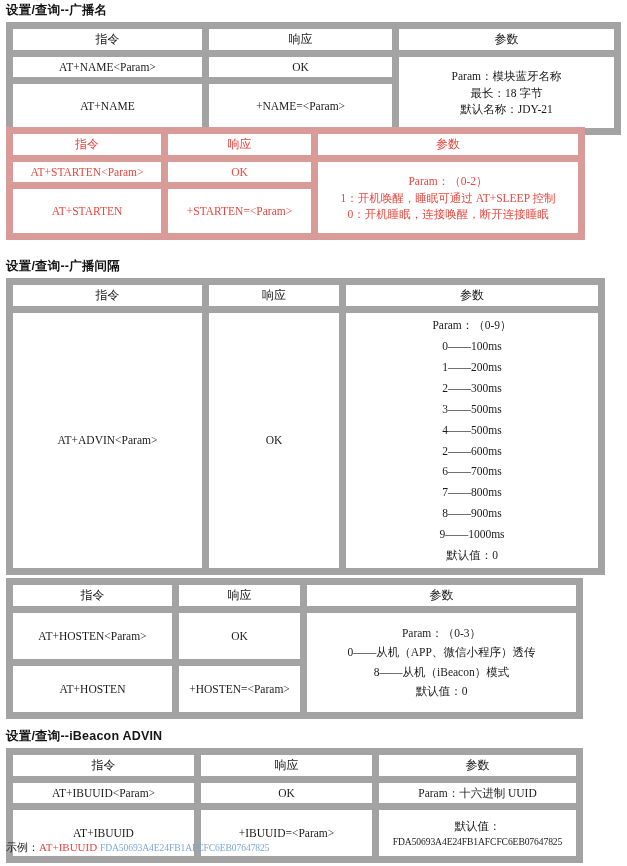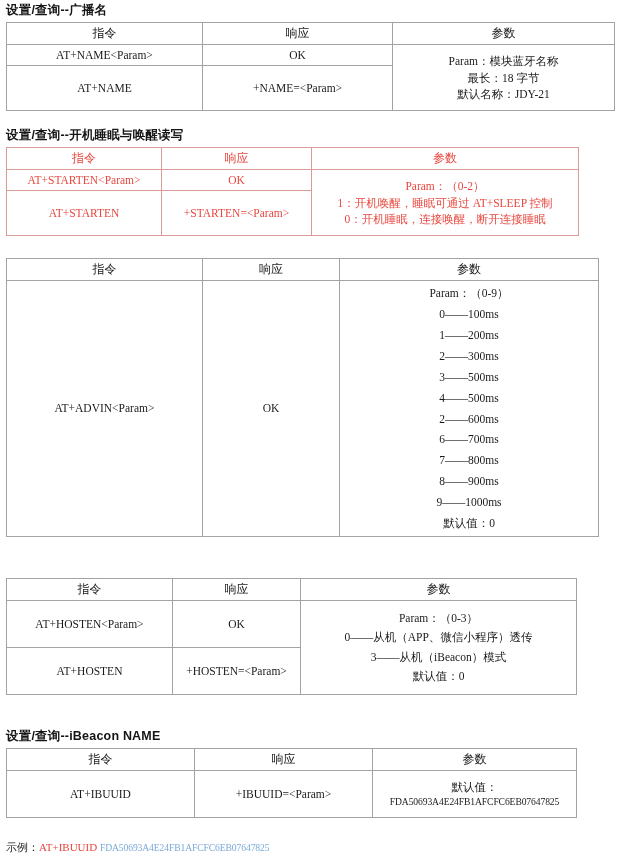--- a/index.html
+++ b/index.html
@@ -35,21 +35,21 @@
     margin: 0 0 3px 6px;
     white-space: nowrap;
   }
   table.at {
     border-collapse: collapse;
     table-layout: fixed;
     margin-left: 6px;
     background: #fff;
   }
   table.at td, table.at th {
-    border: 1px solid #a3a3a3;
+    border: 7px solid #a3a3a3;
     padding: 2px 5px;
     font-size: 11.5px;
     font-weight: normal;
     vertical-align: middle;
     line-height: 1.42;
   }
   table.at th {
     text-align: center;
     font-size: 12px;
   }
@@ -103,21 +103,20 @@
         </tr>
         <tr>
           <td class="c-center" style="height:40px;">AT+NAME</td>
           <td class="c-center">+NAME=&lt;Param&gt;</td>
         </tr>
       </tbody>
     </table>
   </div>
 
   <div class="section" style="top:127px;">
-    <div class="sec-title">设置/查询--开机睡眠与唤醒读写</div>
     <table class="at red-tbl" style="width:572px;">
       <colgroup>
           <col style="width:155px">
           <col style="width:150px">
           <col style="width:267px">
         </colgroup>
       <tbody>
         <tr>
           <th>指令</th>
           <th>响应</th>
@@ -134,20 +133,21 @@
         </tr>
         <tr>
           <td class="c-center" style="height:40px;">AT+STARTEN</td>
           <td class="c-center">+STARTEN=&lt;Param&gt;</td>
         </tr>
       </tbody>
     </table>
   </div>
 
   <div class="section" style="top:258px;">
+    <div class="sec-title">设置/查询--广播间隔</div>
     <table class="at" style="width:592px;">
       <colgroup>
           <col style="width:196px">
           <col style="width:137px">
           <col style="width:259px">
         </colgroup>
       <tbody>
         <tr>
           <th>指令</th>
           <th>响应</th>
@@ -187,45 +187,52 @@
           <th>指令</th>
           <th>响应</th>
           <th>参数</th>
         </tr>
         <tr>
           <td class="c-center" style="height:42px;">AT+HOSTEN&lt;Param&gt;</td>
           <td class="c-center">OK</td>
           <td class="c-left" rowspan="2" style="line-height:1.66;">
             <span class="p-line">Param：（0-3）</span>
             <span class="p-line">0——从机（APP、微信小程序）透传</span>
-            <span class="p-line">3——从机（iBeacon）模式</span>
+            <span class="p-line">8——从机（iBeacon）模式</span>
             <span class="p-line">默认值：0</span>
           </td>
         </tr>
         <tr>
           <td class="c-center" style="height:42px;font-family:Liberation Serif, serif;">AT+HOSTEN</td>
           <td class="c-center">+HOSTEN=&lt;Param&gt;</td>
         </tr>
       </tbody>
     </table>
   </div>
 
   <div class="section" style="top:728px;">
-    <div class="sec-title">设置/查询--iBeacon NAME</div>
+    <div class="sec-title">设置/查询--iBeacon ADVIN</div>
     <table class="at" style="width:570px;">
       <colgroup>
           <col style="width:188px">
           <col style="width:178px">
           <col style="width:204px">
         </colgroup>
       <tbody>
         <tr>
           <th>指令</th>
           <th>响应</th>
           <th>参数</th>
+        </tr>
+        <tr>
+          <td class="c-center">AT+IBUUID&lt;Param&gt;</td>
+          <td class="c-center">OK</td>
+          <td class="c-center">
+            <span class="p-line">Param：十六进制 UUID</span>
+          </td>
         </tr>
         <tr>
           <td class="c-center" style="height:42px;">AT+IBUUID</td>
           <td class="c-center">+IBUUID=&lt;Param&gt;</td>
           <td class="c-left">
             <span class="p-line">默认值：</span>
             <span class="p-line mono-uuid">FDA50693A4E24FB1AFCFC6EB07647825</span>
           </td>
         </tr>
       </tbody>

